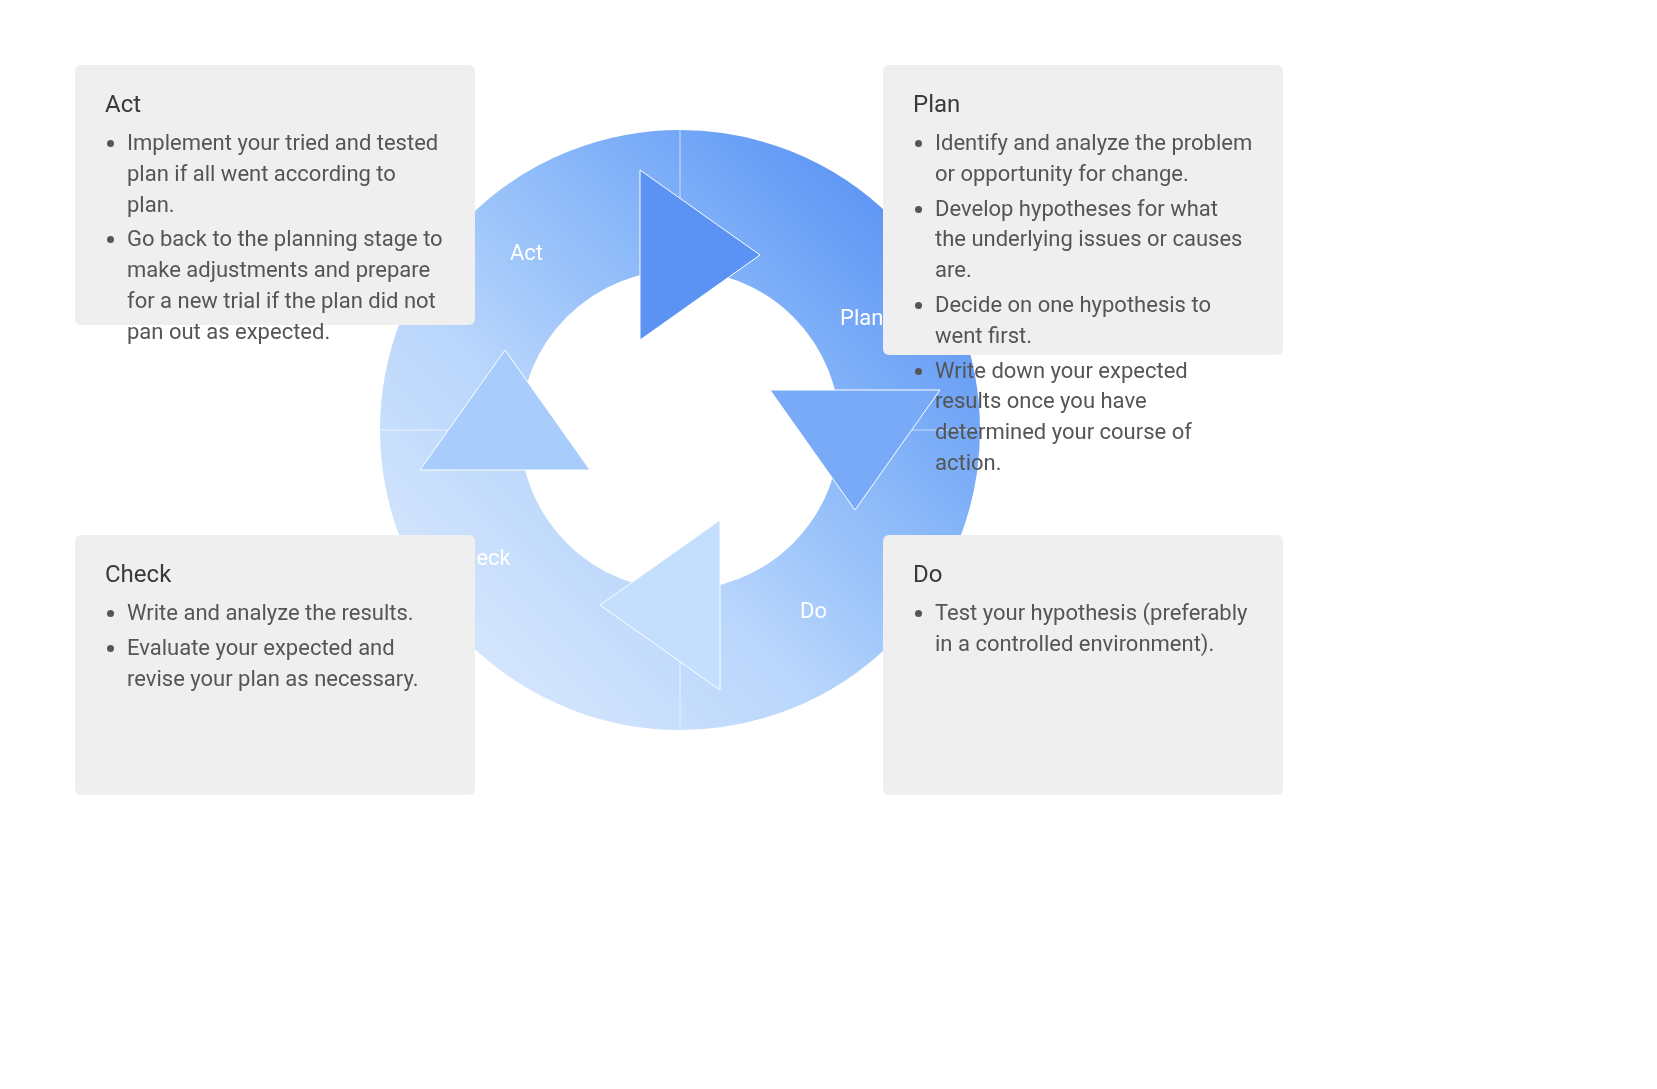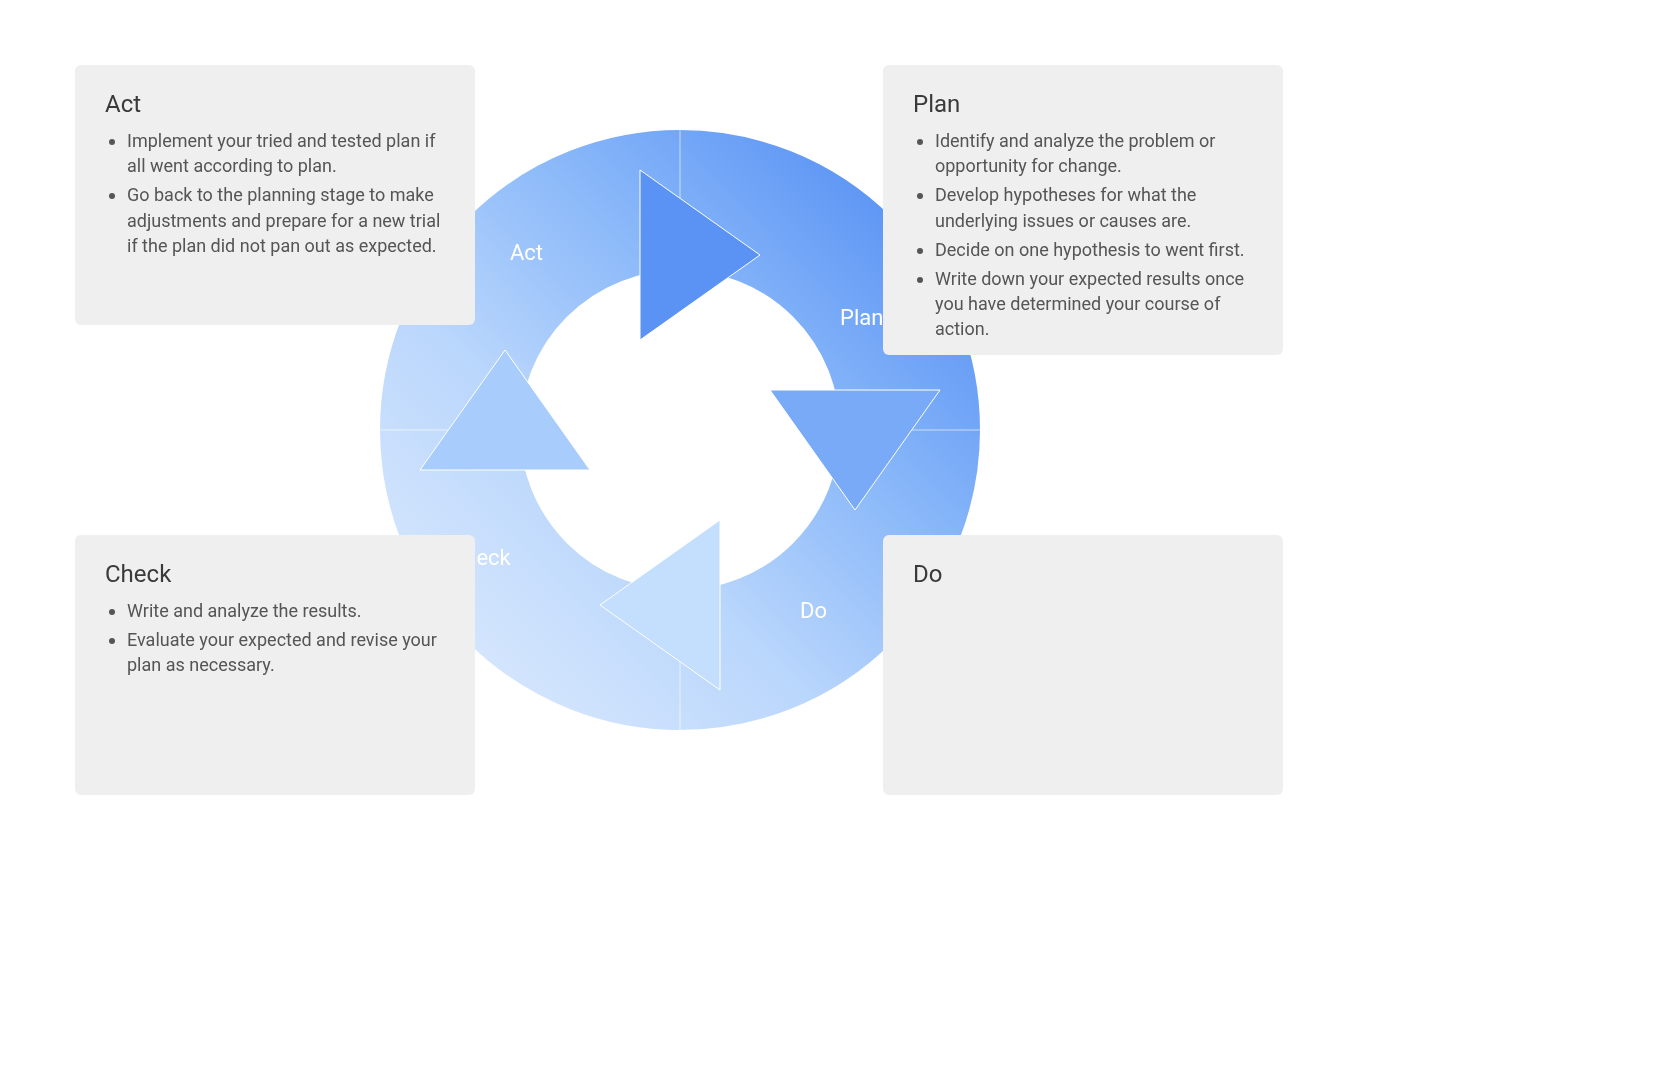--- a/index.html
+++ b/index.html
@@ -1,19 +1,19 @@
 <!DOCTYPE html>
 <html><head>
 <meta charset="utf-8">
 <style>
   html,body{margin:0;padding:0;background:#fff;font-family:-apple-system,BlinkMacSystemFont,"Segoe UI",Roboto,Helvetica,Arial,sans-serif;color:#444;}
   .canvas{position:relative;width:1657px;height:1089px;}
   .box{position:absolute;width:400px;background:#efefef;border-radius:6px;padding:25px 30px 25px 30px;box-sizing:border-box;}
   .box h3{margin:0 0 10px 0;font-weight:400;font-size:24px;color:#3a3a3a;}
-  .box ul{margin:0;padding-left:22px;color:#555;font-size:18px;line-height:1.4;}
+  .box ul{margin:0;padding-left:22px;color:#555;font-size:22px;line-height:1.4;}
   .box ul li{margin-bottom:4px;}
   .cycle-label{position:absolute;color:#fff;font-size:22px;pointer-events:none;}
 </style>
 </head>
 <body>
 
 <div class="canvas">
 
   <svg width="700" height="700" viewBox="0 0 700 700" style="position:absolute;left:330px;top:80px;">
     <defs>
@@ -68,15 +68,18 @@
   <div class="box" style="left:75px; top:535px; height:260px;">
     <h3>Check</h3>
     <ul>
       <li>Write and analyze the results.</li>
       <li>Evaluate your expected and revise your plan as necessary.</li>
     </ul>
   </div>
 
   <div class="box" style="left:883px; top:535px; height:260px;">
     <h3>Do</h3>
+    <ul>
+      <li>Test your hypothesis (preferably in a controlled environment).</li>
+    </ul>
   </div>
 
 </div>
 
 </body></html>

